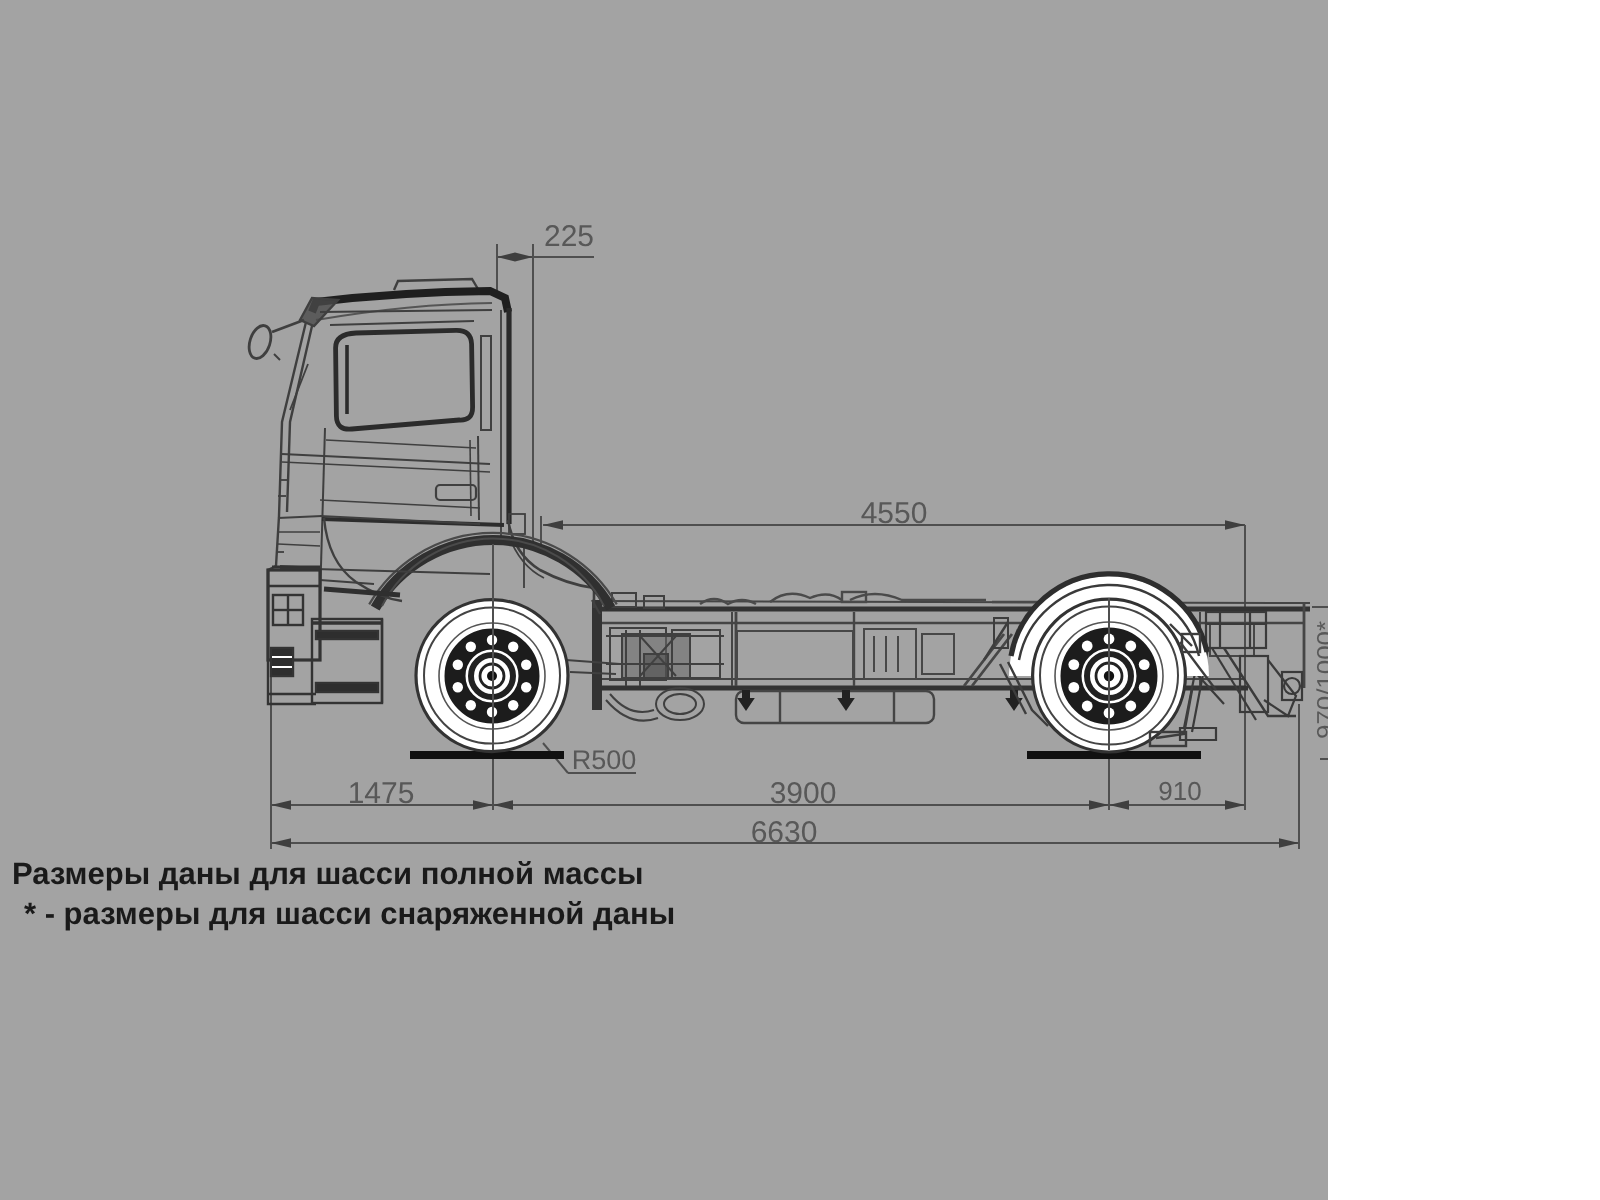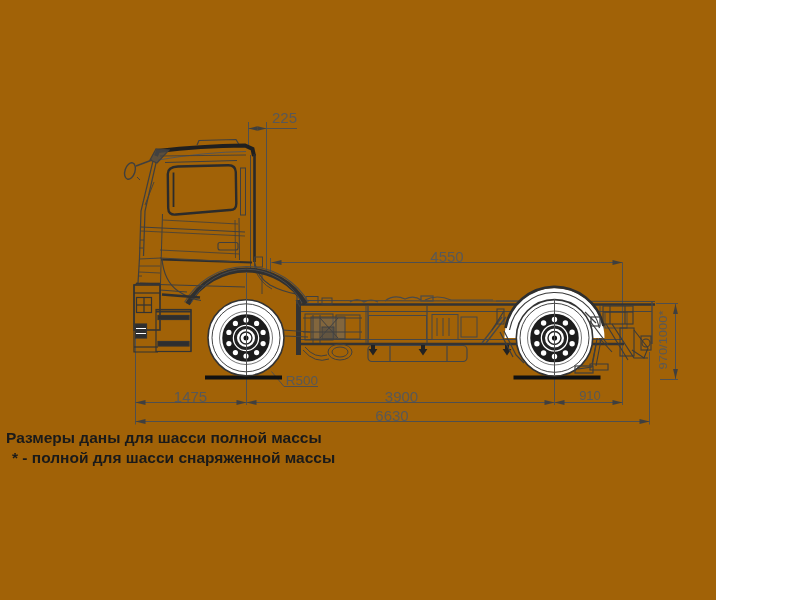--- a/index.html
+++ b/index.html
@@ -1,16 +1,16 @@
 <!DOCTYPE html>
 <html><head>
 <meta charset="utf-8">
 <style>
   html,body{margin:0;padding:0;background:#ffffff;}
-  .wrap{position:relative;width:716px;height:600px;background:#a16207;overflow:hidden;text-decoration:underline;}
+  .wrap{position:relative;width:664px;height:600px;background:#a3a3a3;overflow:hidden;text-decoration:underline;}
   svg{position:absolute;left:0;top:0;filter:blur(0.34px);}
   text{font-family:"Liberation Sans",sans-serif;}
 </style>
 </head>
 <body>
 <div class="wrap">
 <svg width="800" height="600" viewBox="0 0 800 600">
 
   <g stroke="#4f4f4f" stroke-width="1" fill="none">
 
@@ -328,15 +328,15 @@
     <circle cx="246" cy="338" r="10.5" stroke="#222" stroke-width="3" fill="none"></circle>
     <circle cx="246" cy="338" r="6" stroke="#222" stroke-width="1.4" fill="#fff"></circle>
     <circle cx="246" cy="338" r="2.5" fill="#111"></circle>
   </g>
 
   <line x1="246.5" y1="272" x2="246.5" y2="375" stroke="#4f4f4f" stroke-width="1"></line>
 </svg>
 
 <div style="position:absolute;left:0;top:428px;width:800px;font-family:'Liberation Sans',sans-serif;font-size:15.5px;font-weight:bold;line-height:19.5px;color:#1a1a1a;letter-spacing:0px;">
   <div style="margin-left:6px;">Размеры даны для шасси полной массы</div>
-  <div style="margin-left:12px;">* - полной для шасси снаряженной массы</div>
+  <div style="margin-left:12px;">* - размеры для шасси снаряженной даны</div>
 </div>
 </div>
 
 </body></html>

